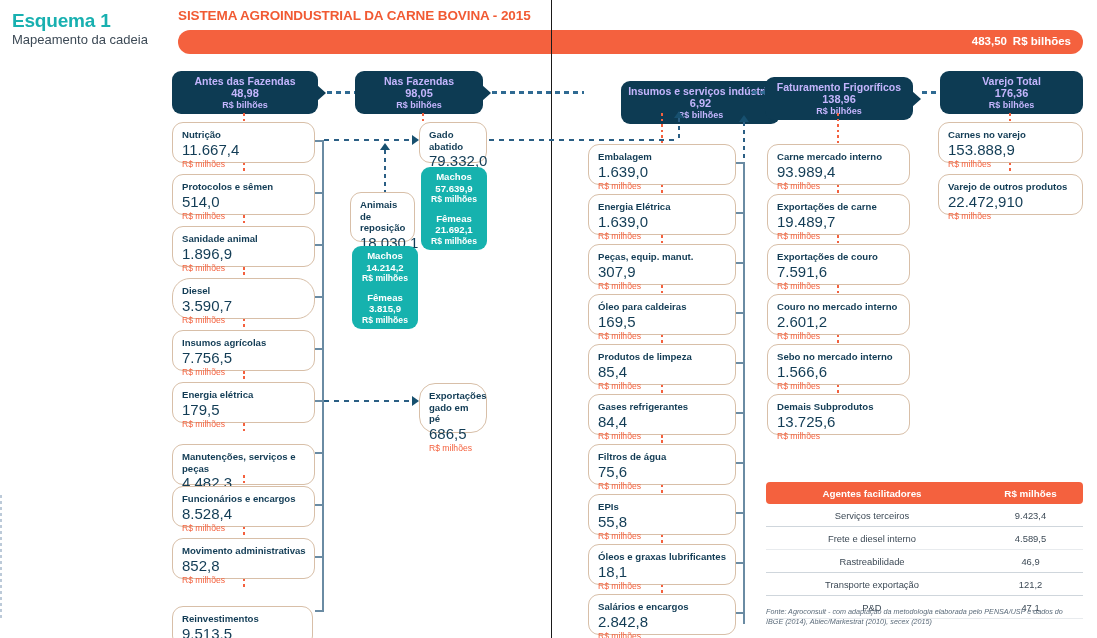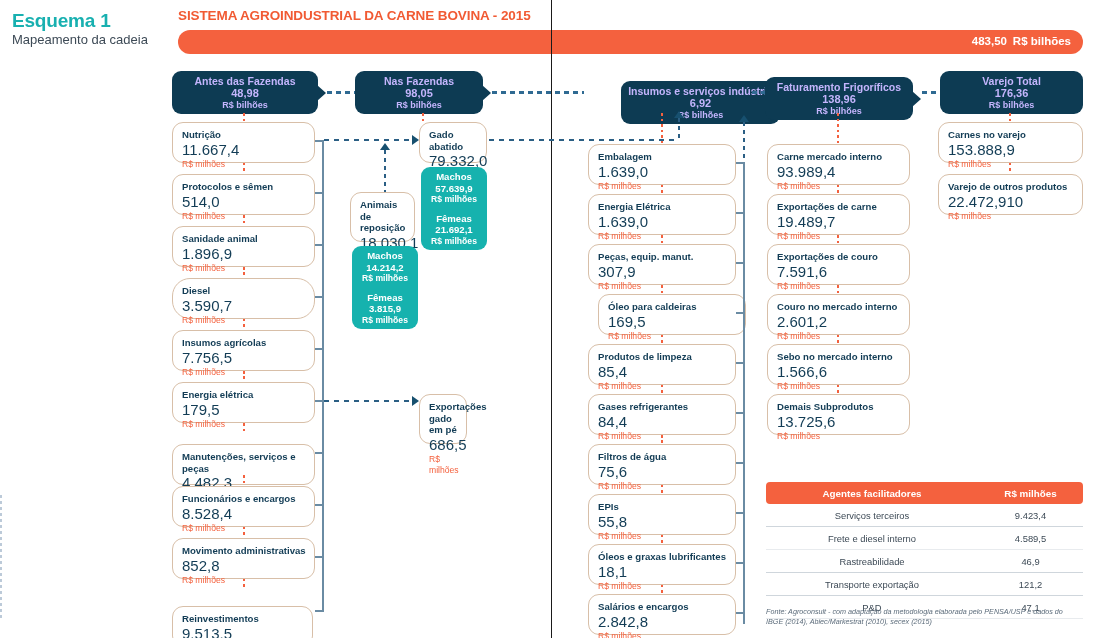--- a/index.html
+++ b/index.html
@@ -319,21 +319,21 @@
       <div class="t-val">14.214,2</div>
       <div class="t-unit">R$ milhões</div>
     </div>
     <div class="grp">
       <div class="t-name">Fêmeas</div>
       <div class="t-val">3.815,9</div>
       <div class="t-unit">R$ milhões</div>
     </div>
   </div>
 
-  <div class="card" style="left:419px;top:394px;width:48px;height:50px;">
+  <div class="card" style="left:419px;top:383px;width:68px;height:50px;border-radius:16px;">
     <div class="c-name">Exportações</div>
     <div class="c-name">gado em pé</div>
     <div class="c-val">686,5</div>
     <div class="c-unit">R$ milhões</div>
   </div>
 
   <div class="hdash" style="left:489px;top:139px;width:190px;"></div>
   <div class="vdash" style="left:678px;top:118px;height:22px;"></div>
   <div class="arrow-u" style="left:674px;top:111px;"></div>
 
@@ -350,21 +350,21 @@
     <div class="c-val">1.639,0</div>
     <div class="c-unit">R$ milhões</div>
   </div>
   <div class="vdots" style="left:661px;top:235px;height:11px;"></div>
   <div class="card" style="left:588px;top:244px;width:148px;height:41px;">
     <div class="c-name">Peças, equip. manut.</div>
     <div class="c-val">307,9</div>
     <div class="c-unit">R$ milhões</div>
   </div>
   <div class="vdots" style="left:661px;top:285px;height:11px;"></div>
-  <div class="card" style="left:588px;top:294px;width:148px;height:41px;margin-left:10px;">
+  <div class="card" style="left:588px;top:294px;width:148px;height:41px;">
     <div class="c-name">Óleo para caldeiras</div>
     <div class="c-val">169,5</div>
     <div class="c-unit">R$ milhões</div>
   </div>
   <div class="vdots" style="left:661px;top:335px;height:11px;"></div>
   <div class="card" style="left:588px;top:344px;width:148px;height:41px;">
     <div class="c-name">Produtos de limpeza</div>
     <div class="c-val">85,4</div>
     <div class="c-unit">R$ milhões</div>
   </div>

